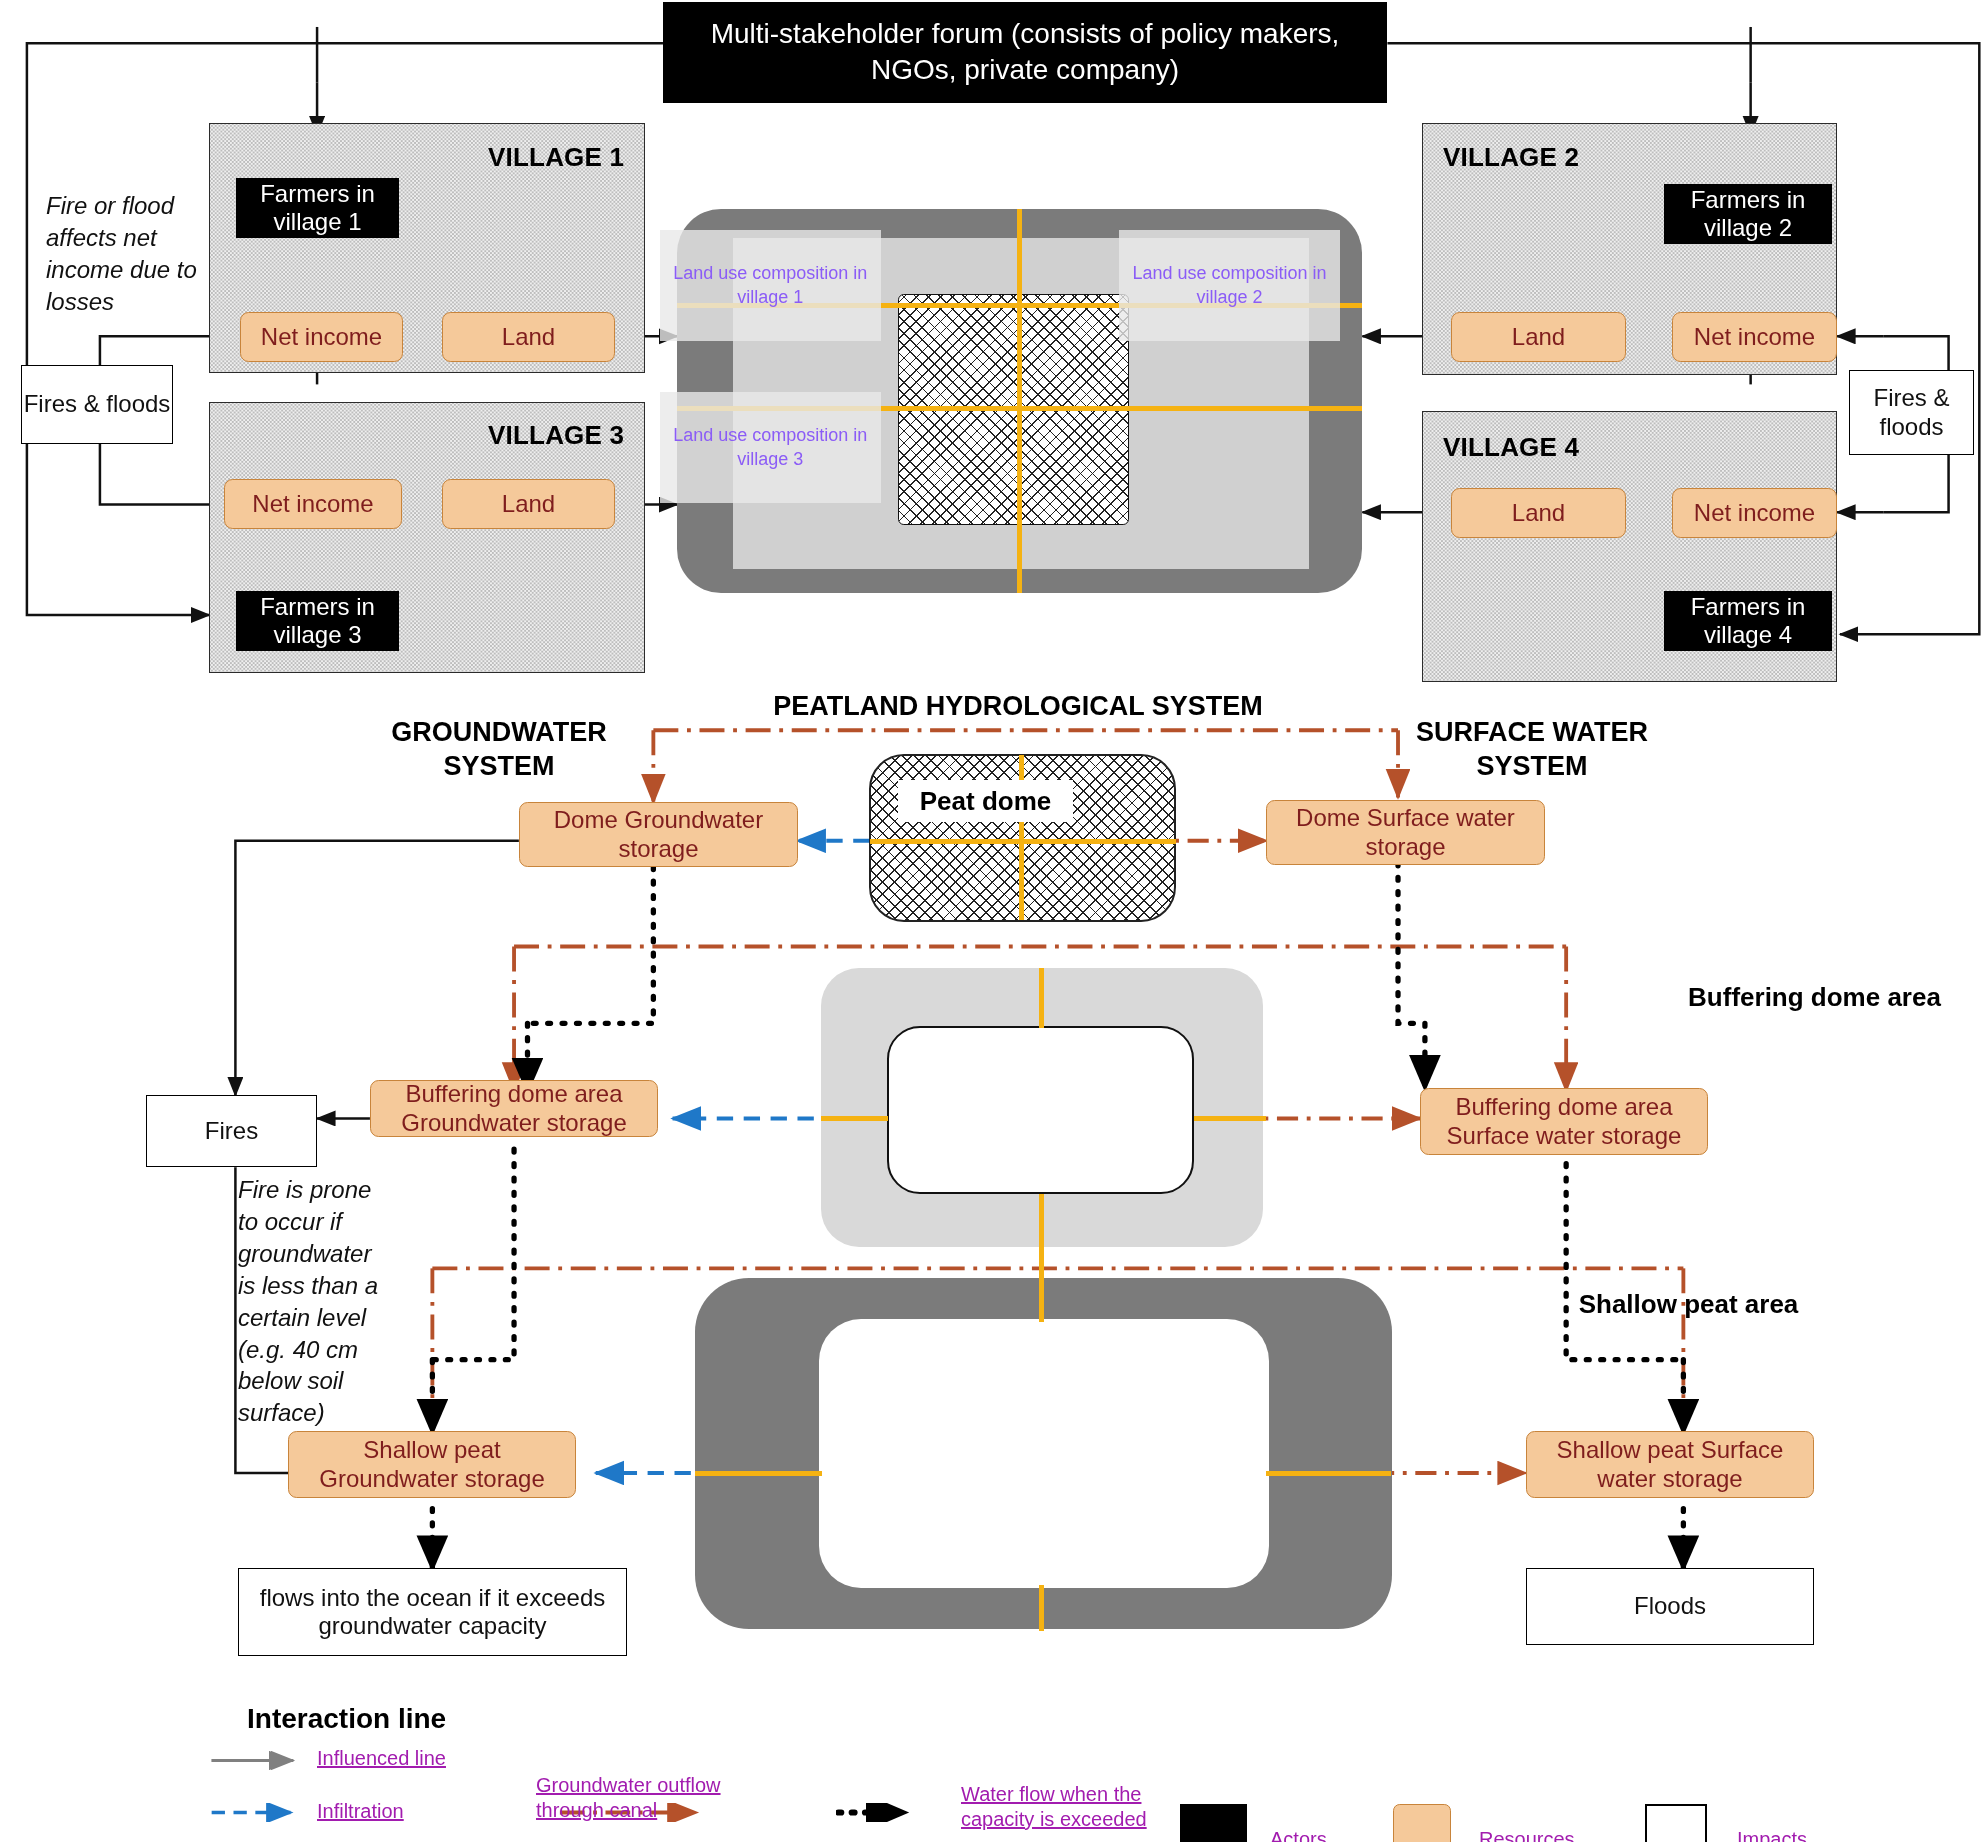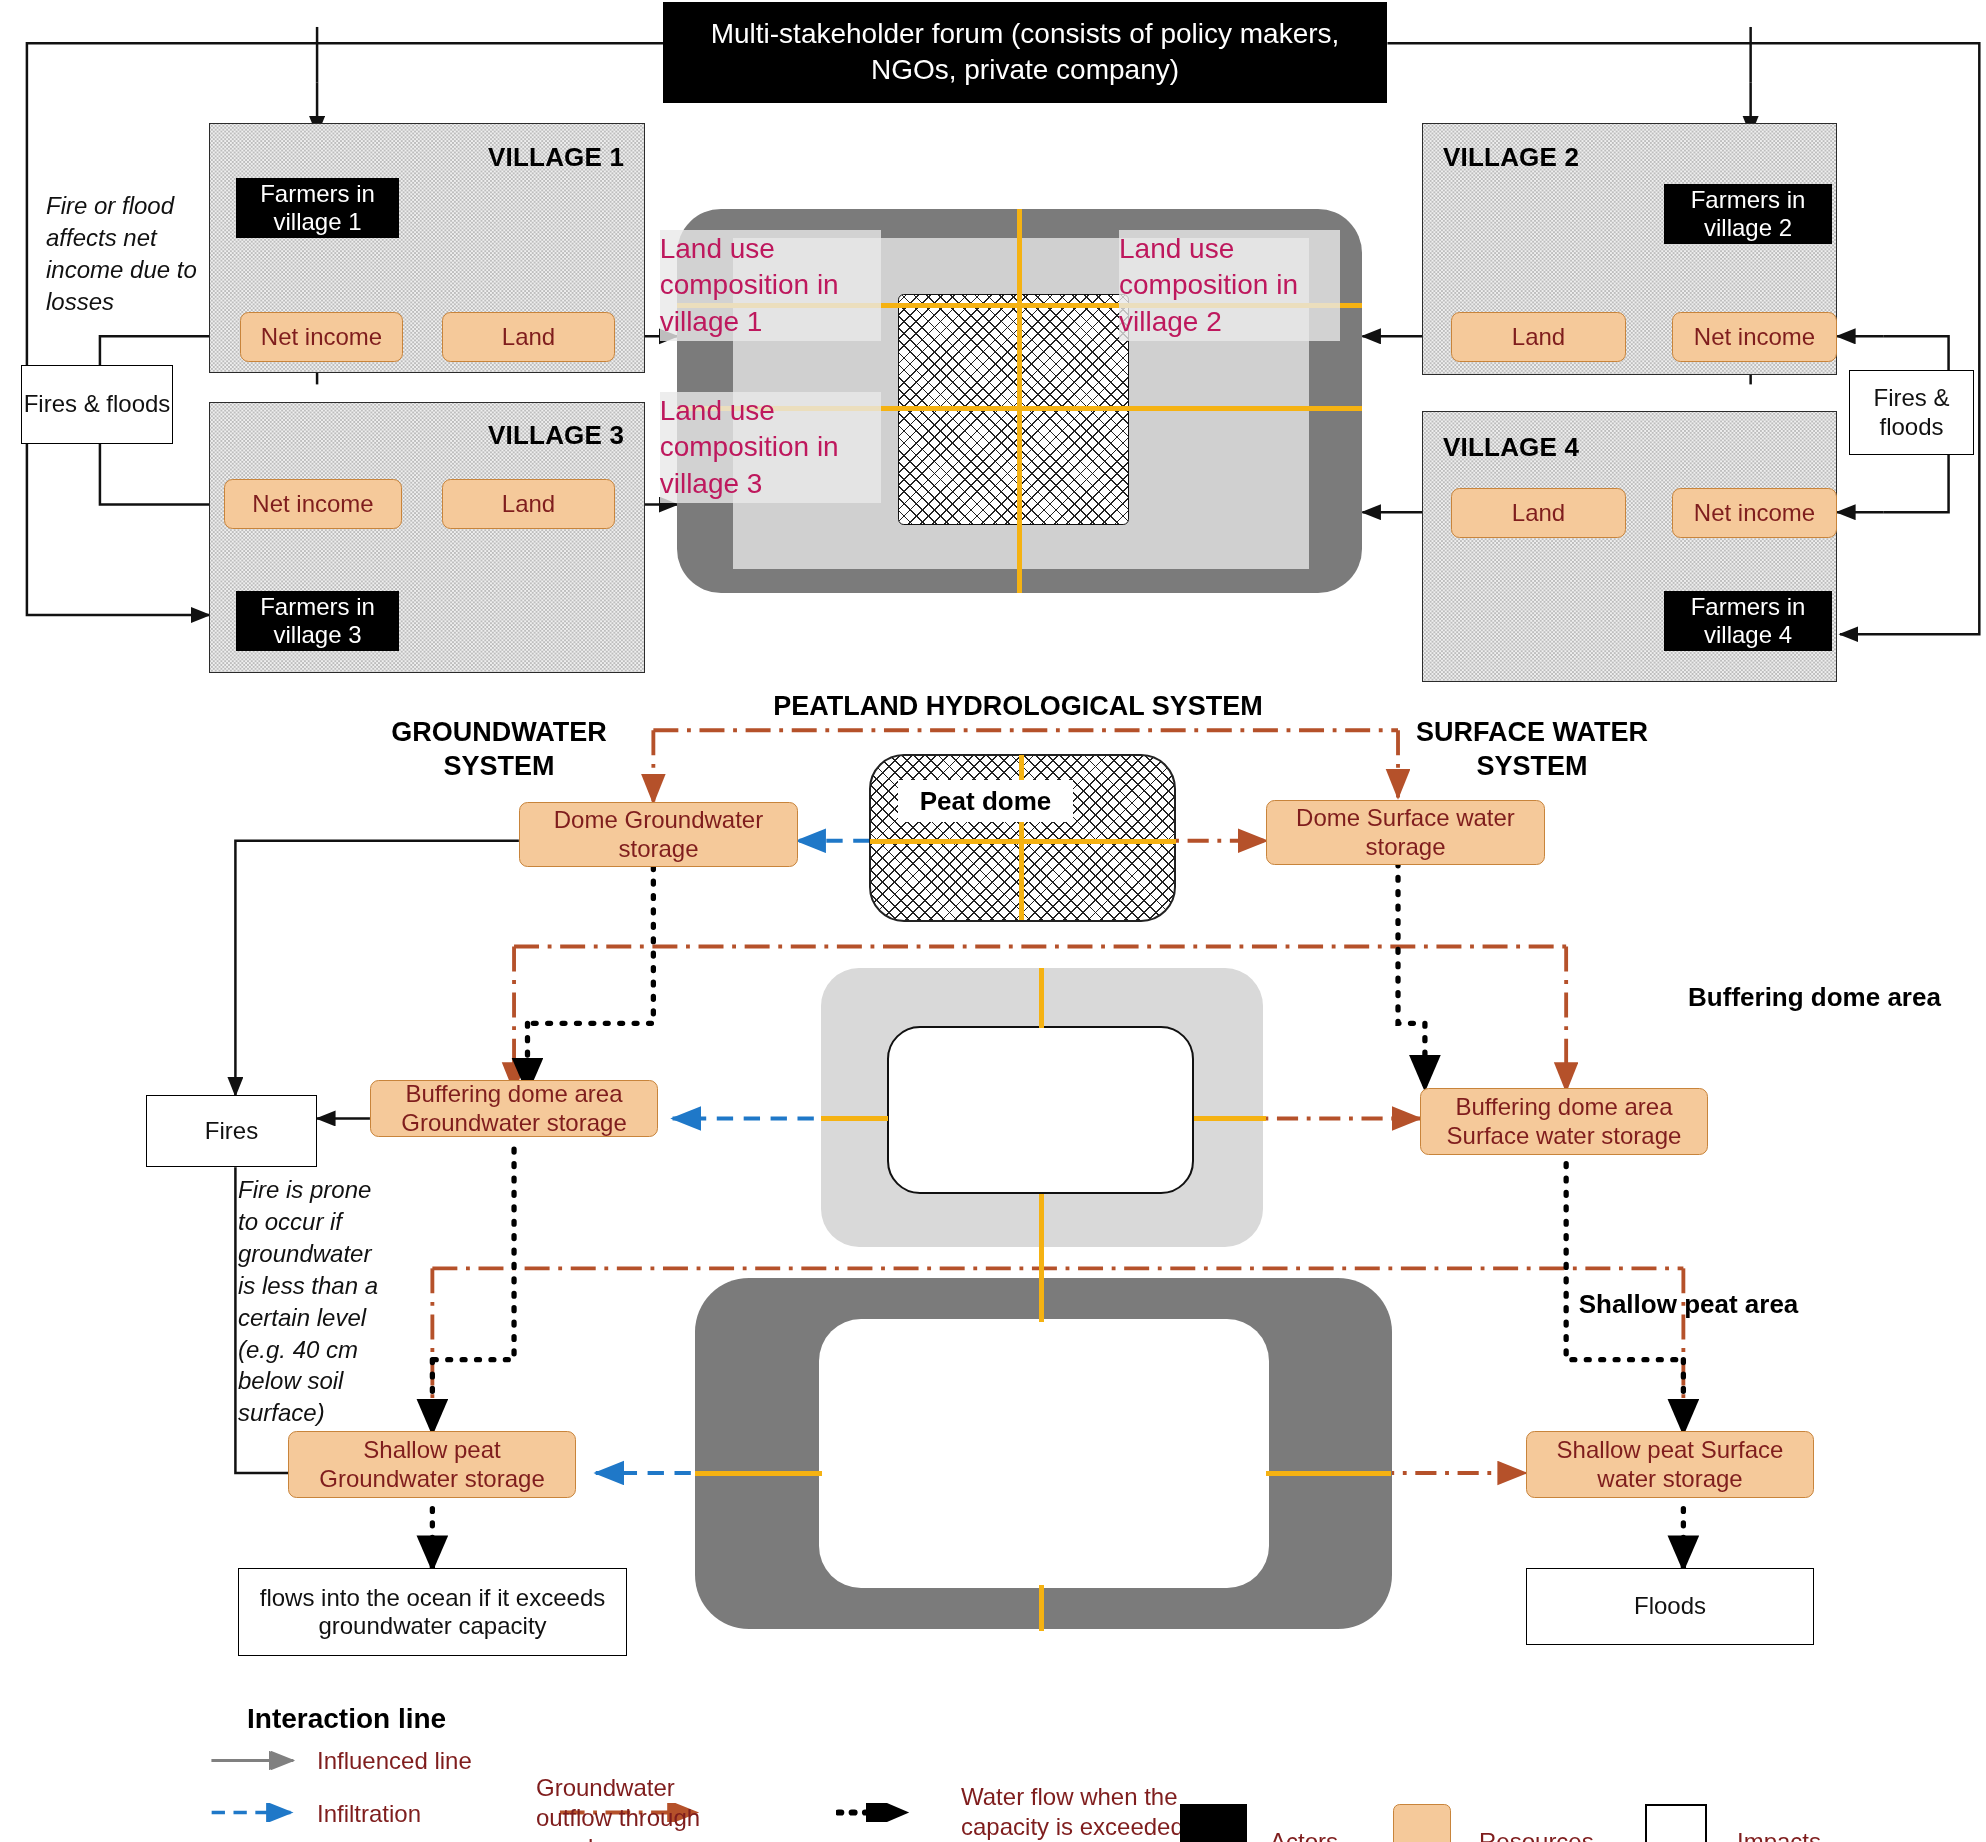--- a/index.html
+++ b/index.html
@@ -34,40 +34,40 @@
            text-align:center; font-size:28px; line-height:1.3; padding:3.8px 11.5px; }
 
   .ital { position:absolute; font-style:italic; font-size:24px; line-height:1.33; color:#111; }
   .hdr  { position:absolute; font-weight:bold; font-size:27px; text-align:center; line-height:1.25; }
 
   
   #landuse { position:absolute; }
   .darkpeat { position:absolute; background:#7B7B7B; border-radius:44px; }
   .crosshatch { position:absolute; background:#fff; }
   .lu-label { position:absolute; display:flex; align-items:center; justify-content:center;
-              font-size:28px; line-height:1.3; color:#be185d;
+              text-align:center; font-size:18px; line-height:1.3; color:#8b5cf6;
               background:rgba(232,232,232,0.80); }
 
   
   .peatdome { position:absolute; border:2.4px solid #222; border-radius:35px; background:#fff; }
   .peatdome-label { position:absolute; background:#fff; font-weight:bold; font-size:26px;
                     display:flex; align-items:center; justify-content:center; }
   .buffer-outer { position:absolute; background:#D9D9D9; border-radius:38px; }
   .buffer-inner { position:absolute; background:#fff; border:2.3px solid #111; border-radius:33px; }
   .buffer-label { position:absolute; font-weight:bold; font-size:26px; text-align:center; width:100%; }
   .shallow-outer { position:absolute; background:#7B7B7B; border-radius:54px; }
   .shallow-inner { position:absolute; background:#fff; border-radius:42px; }
   .shallow-label { position:absolute; font-weight:bold; font-size:26px; text-align:center; width:100%; }
   .yline-v { position:absolute; background:#F5B212; width:4.8px; }
   .yline-h { position:absolute; background:#F5B212; height:4.8px; }
 
   
   #legend { position:absolute; }
   .leg-title { position:absolute; font-weight:bold; font-size:28px;margin-left:40px; }
-  .leg-txt   { position:absolute; font-size:24px; line-height:1.24; color:#7f1d1d; }
+  .leg-txt   { position:absolute; font-size:20px; line-height:1.24; color:#a21caf;text-decoration:underline; }
   .sw-act { position:absolute; background:#000; }
   .sw-res { position:absolute; background:#F5C99A; border:1.6px solid #C8843B; border-radius:6.7px; }
   .sw-imp { position:absolute; background:#fff; border:2.3px solid #000; }
 </style>
 </head>
 <body>
 
 <div id="canvas">
 
   <svg class="wires" viewBox="0 0 2068 1918">

